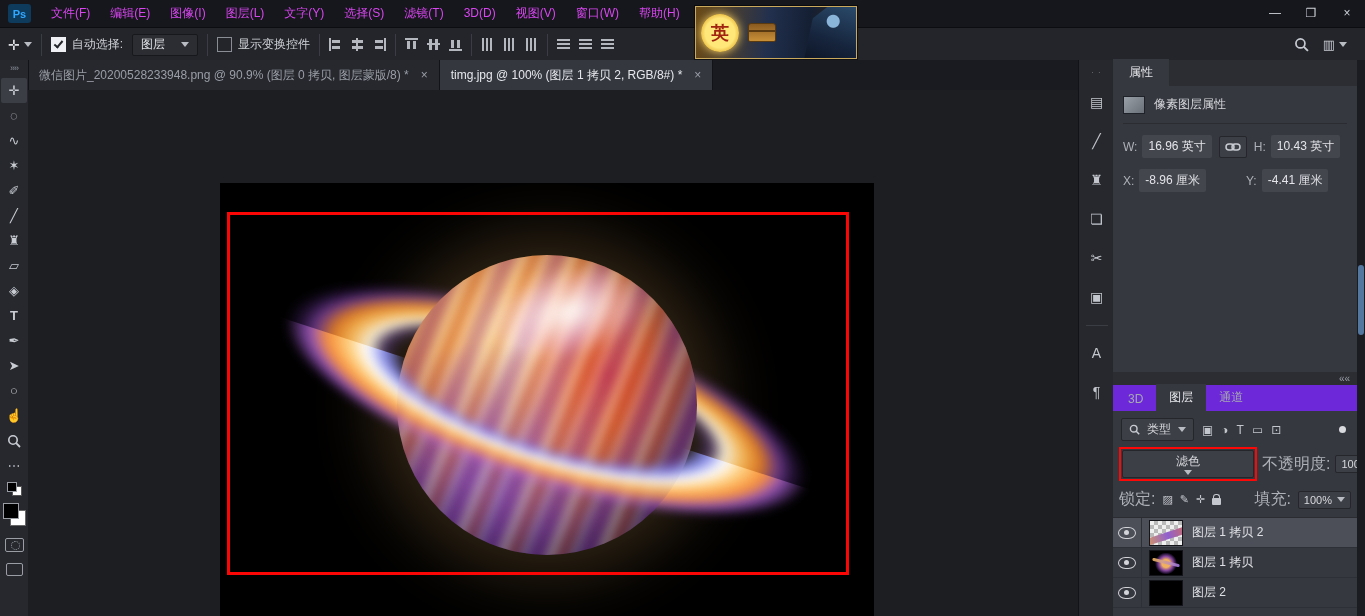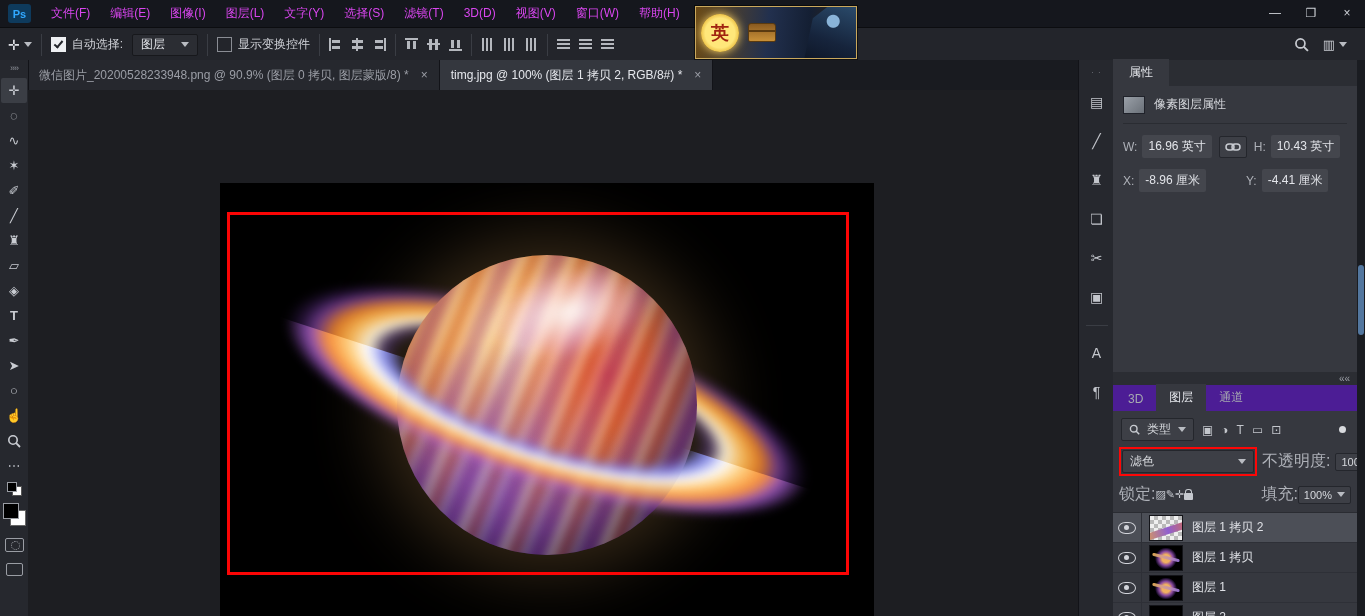--- a/index.html
+++ b/index.html
@@ -126,35 +126,35 @@
   .dimrow{display:flex;align-items:center;gap:5px;margin-top:11px;}
   .flabel{color:#aeb1b8;flex:none;}
   .fbox{background:#44464d;border-radius:2px;padding:3px 6px;color:#e3e5ea;white-space:nowrap;}
   .chainbtn{width:26px;height:20px;margin:0 2px;background:#3d3f46;border:1px solid #24262c;border-radius:2px;
             display:flex;align-items:center;justify-content:center;flex:none;}
   .chsp{width:30px;flex:none;}
 
   .lsec{position:absolute;left:0;top:312px;right:0;bottom:0;background:#36383f;}
   .ltop{height:13px;background:#2b2d33;display:flex;justify-content:flex-end;align-items:center;padding-right:7px;
         color:#9b9ea6;font-size:10px;line-height:10px;}
-  .ltabs{height:26px;background:#4c1d95;display:flex;align-items:flex-end;padding-left:2px;}
+  .ltabs{height:26px;background:#6d28d9;display:flex;align-items:flex-end;padding-left:2px;}
   .ltab{padding:5px 13px;color:#a6a9b0;}
   .ltab.active{background:#36383f;color:#e6e8ed;}
   .filterrow{display:flex;align-items:center;gap:8px;padding:7px 8px 4px;}
   .fdd{display:flex;align-items:center;gap:7px;background:#3d3f46;border:1px solid #24262c;border-radius:2px;padding:2px 7px;}
   .ficon{color:#c3c6cc;font-size:12px;}
   .fdot{width:7px;height:7px;border-radius:50%;background:#d8dade;margin-left:auto;margin-right:3px;}
   .blendrow{display:flex;align-items:center;padding:2px 6px 5px;gap:5px;}
   .blendwrap{border:2px solid #fd0707;padding:1px;flex:none;}
   .bdd{display:flex;align-items:center;justify-content:space-between;width:116px;background:#3d3f46;
-       border:1px solid #24262c;border-radius:2px;padding:2px 7px;}
+       border:1px solid #24262c;border-radius:2px;padding:2px 7px;flex-direction:column;}
   .smlabel{color:#aeb1b8;font-size:16px;white-space:nowrap;}
   .opbox{display:flex;align-items:center;gap:5px;background:#3d3f46;border:1px solid #24262c;border-radius:2px;
          padding:2px 5px;font-size:11px;white-space:nowrap;}
-  .lockrow{display:flex;align-items:center;padding:3px 6px 7px;border-bottom:1px solid #2a2c32;}
+  .lockrow{display:flex;align-items:center;gap:7px;padding:3px 6px 7px;border-bottom:1px solid #2a2c32;}
   .lkicon{color:#c3c6cc;font-size:11px;}
   .padlock{width:9px;height:7px;background:#c5c8ce;border-radius:1px;position:relative;margin-top:4px;}
   .padlock::before{content:"";position:absolute;left:1px;top:-4px;width:5px;height:4px;
                    border:1.5px solid #c5c8ce;border-bottom:none;border-radius:3px 3px 0 0;}
   .lrow{height:29px;display:flex;align-items:center;border-bottom:1px solid #2e3037;}
   .lrow.selected{background:#4c4f57;}
   .eyecell{width:28px;align-self:stretch;display:flex;align-items:center;justify-content:center;
            border-right:1px solid #2e3037;flex:none;}
   .eye{display:inline-block;width:16px;height:10px;border:1px solid #d2d4da;border-radius:50%/60%;position:relative;}
   .eye::after{content:"";position:absolute;left:4.5px;top:2px;width:5px;height:5px;border-radius:50%;background:#d2d4da;}
@@ -467,27 +467,20 @@
           <span class="eyecell">
               <span class="eye"></span>
             </span>
           <span class="th th-planet"></span>
           <span class="lname">图层 1 拷贝</span>
         </div>
         <div class="lrow">
           <span class="eyecell">
               <span class="eye"></span>
             </span>
-          <span class="th th-planet"></span>
-          <span class="lname">图层 1</span>
-        </div>
-        <div class="lrow">
-          <span class="eyecell">
-              <span class="eye"></span>
-            </span>
           <span class="th th-black"></span>
           <span class="lname">图层 2</span>
         </div>
       </div>
     </section>
   </aside>
 
   <div class="vscroll">
     <div class="vthumb"></div>
   </div>

